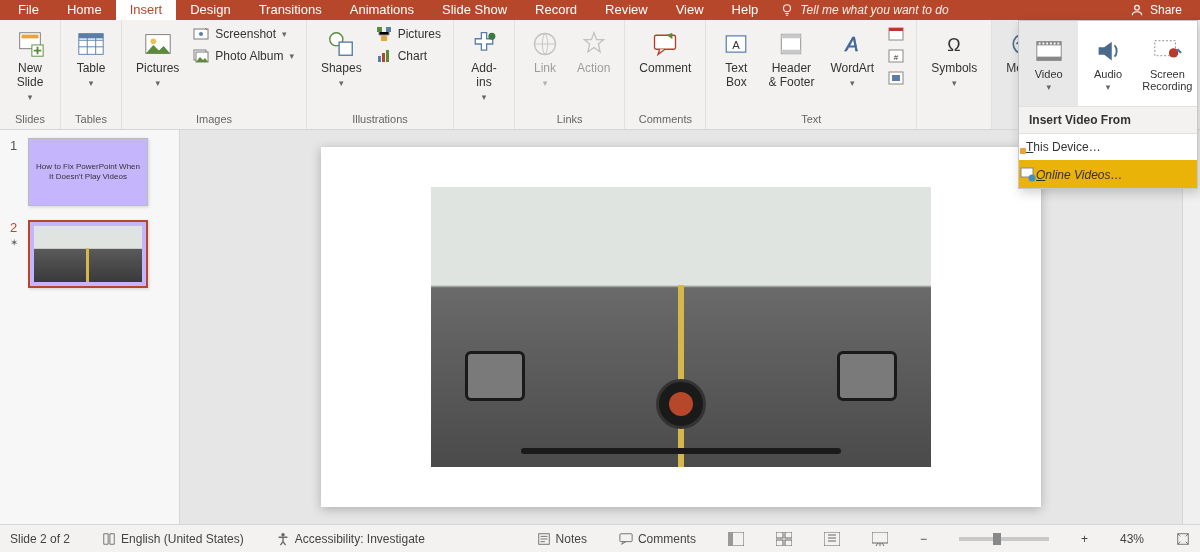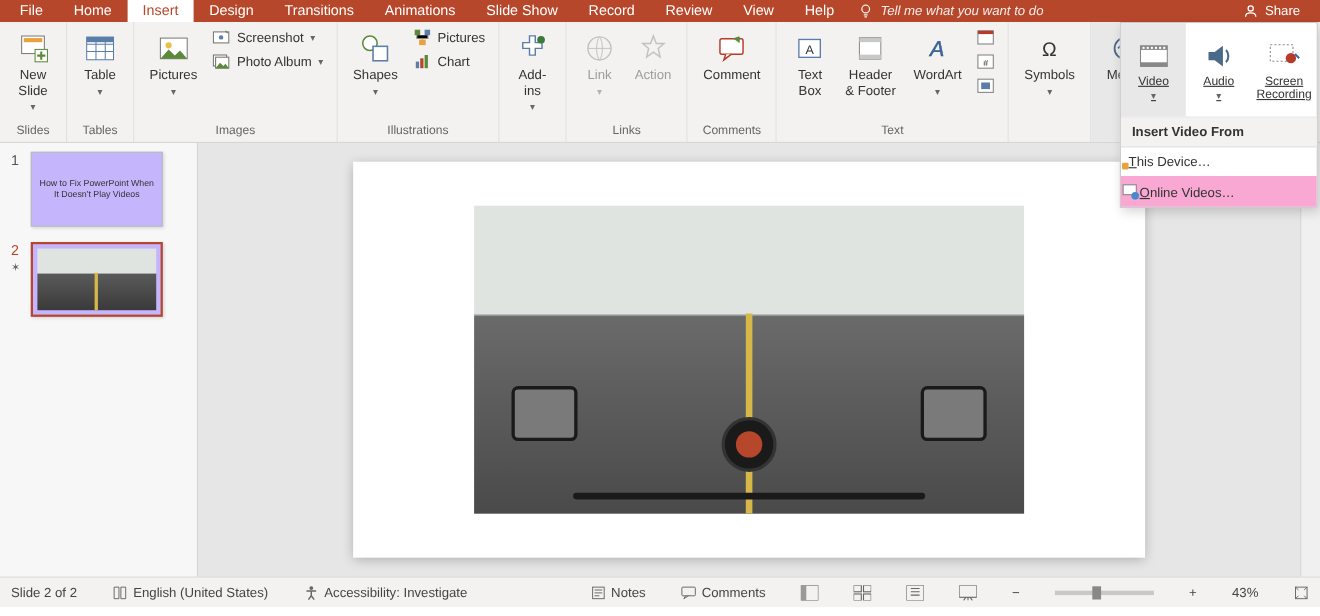--- a/index.html
+++ b/index.html
@@ -19,25 +19,25 @@
 .btn-large .icon { width: 32px; height: 32px; display: flex; align-items: center; justify-content: center; }
 .btn-large .lbl { font-size: 12px; text-align: center; line-height: 1.15; }
 .btn-small { display: flex; align-items: center; gap: 6px; padding: 2px 4px; cursor: pointer; font-size: 12px; }
 .btn-small .icon { width: 16px; height: 16px; display: flex; align-items: center; justify-content: center; }
 .stack { display: flex; flex-direction: column; gap: 2px; }
 .arrow-dn { font-size: 9px; color: #666; }
 .disabled { opacity: .45; }
 
 .media-dropdown { position: absolute; right: 2px; top: 0; background: #fff; border: 1px solid #c8c8c8; box-shadow: 2px 4px 10px rgba(0,0,0,.18); width: 180px; z-index: 10; }
 .media-dropdown .top { display: flex; height: 86px; border-bottom: 1px solid #e1e1e1; }
-.media-dropdown .mbtn { flex: 1; display: flex; flex-direction: column; align-items: center; justify-content: center; gap: 2px; font-size: 11px; cursor: pointer; text-decoration: underline; }
+.media-dropdown .mbtn { flex: 1; display: flex; flex-direction: column; align-items: center; justify-content: center; gap: 2px; font-size: 11px; cursor: pointer; }
 .media-dropdown .mbtn.sel { background: #e8e8e8; }
 .media-dropdown .hdr { background: #f3f2f1; font-weight: 700; padding: 6px 10px; font-size: 12px; border-bottom: 1px solid #e1e1e1; }
 .media-dropdown .item { display: flex; align-items: flex-end; gap: 0; padding: 6px 1px; cursor: pointer; font-size: 12px; }
-.media-dropdown .item.hover { background: #f9a8d4; }
+.media-dropdown .item.hover { background: #eab308; font-style: italic; }
 .media-dropdown .bullet { width: 6px; height: 6px; background: #e8a33d; border-radius: 1px; }
 
 .workspace { height: 394px; display: flex; background: #e6e6e6; }
 .thumbs { width: 180px; background: #f7f7f7; border-right: 1px solid #d6d6d6; padding: 8px 10px; }
 .thumb-row { display: flex; gap: 8px; margin-bottom: 14px; }
 .thumb-num { font-size: 13px; color: #b7472a; width: 10px; }
 .thumb-num.inactive { color: #555; }
 .star { font-size: 10px; color: #666; margin-top: 2px; }
 .thumb { width: 120px; height: 68px; background: #c4b5fd; border: 1px solid #bbb; box-shadow: 1px 1px 3px rgba(0,0,0,.15); display: flex; align-items: center; justify-content: center; font-size: 8px; text-align: center; padding: 4px; color: #333; line-height: 1.2; }
 .thumb.selected { border: 2px solid #b7472a; }

